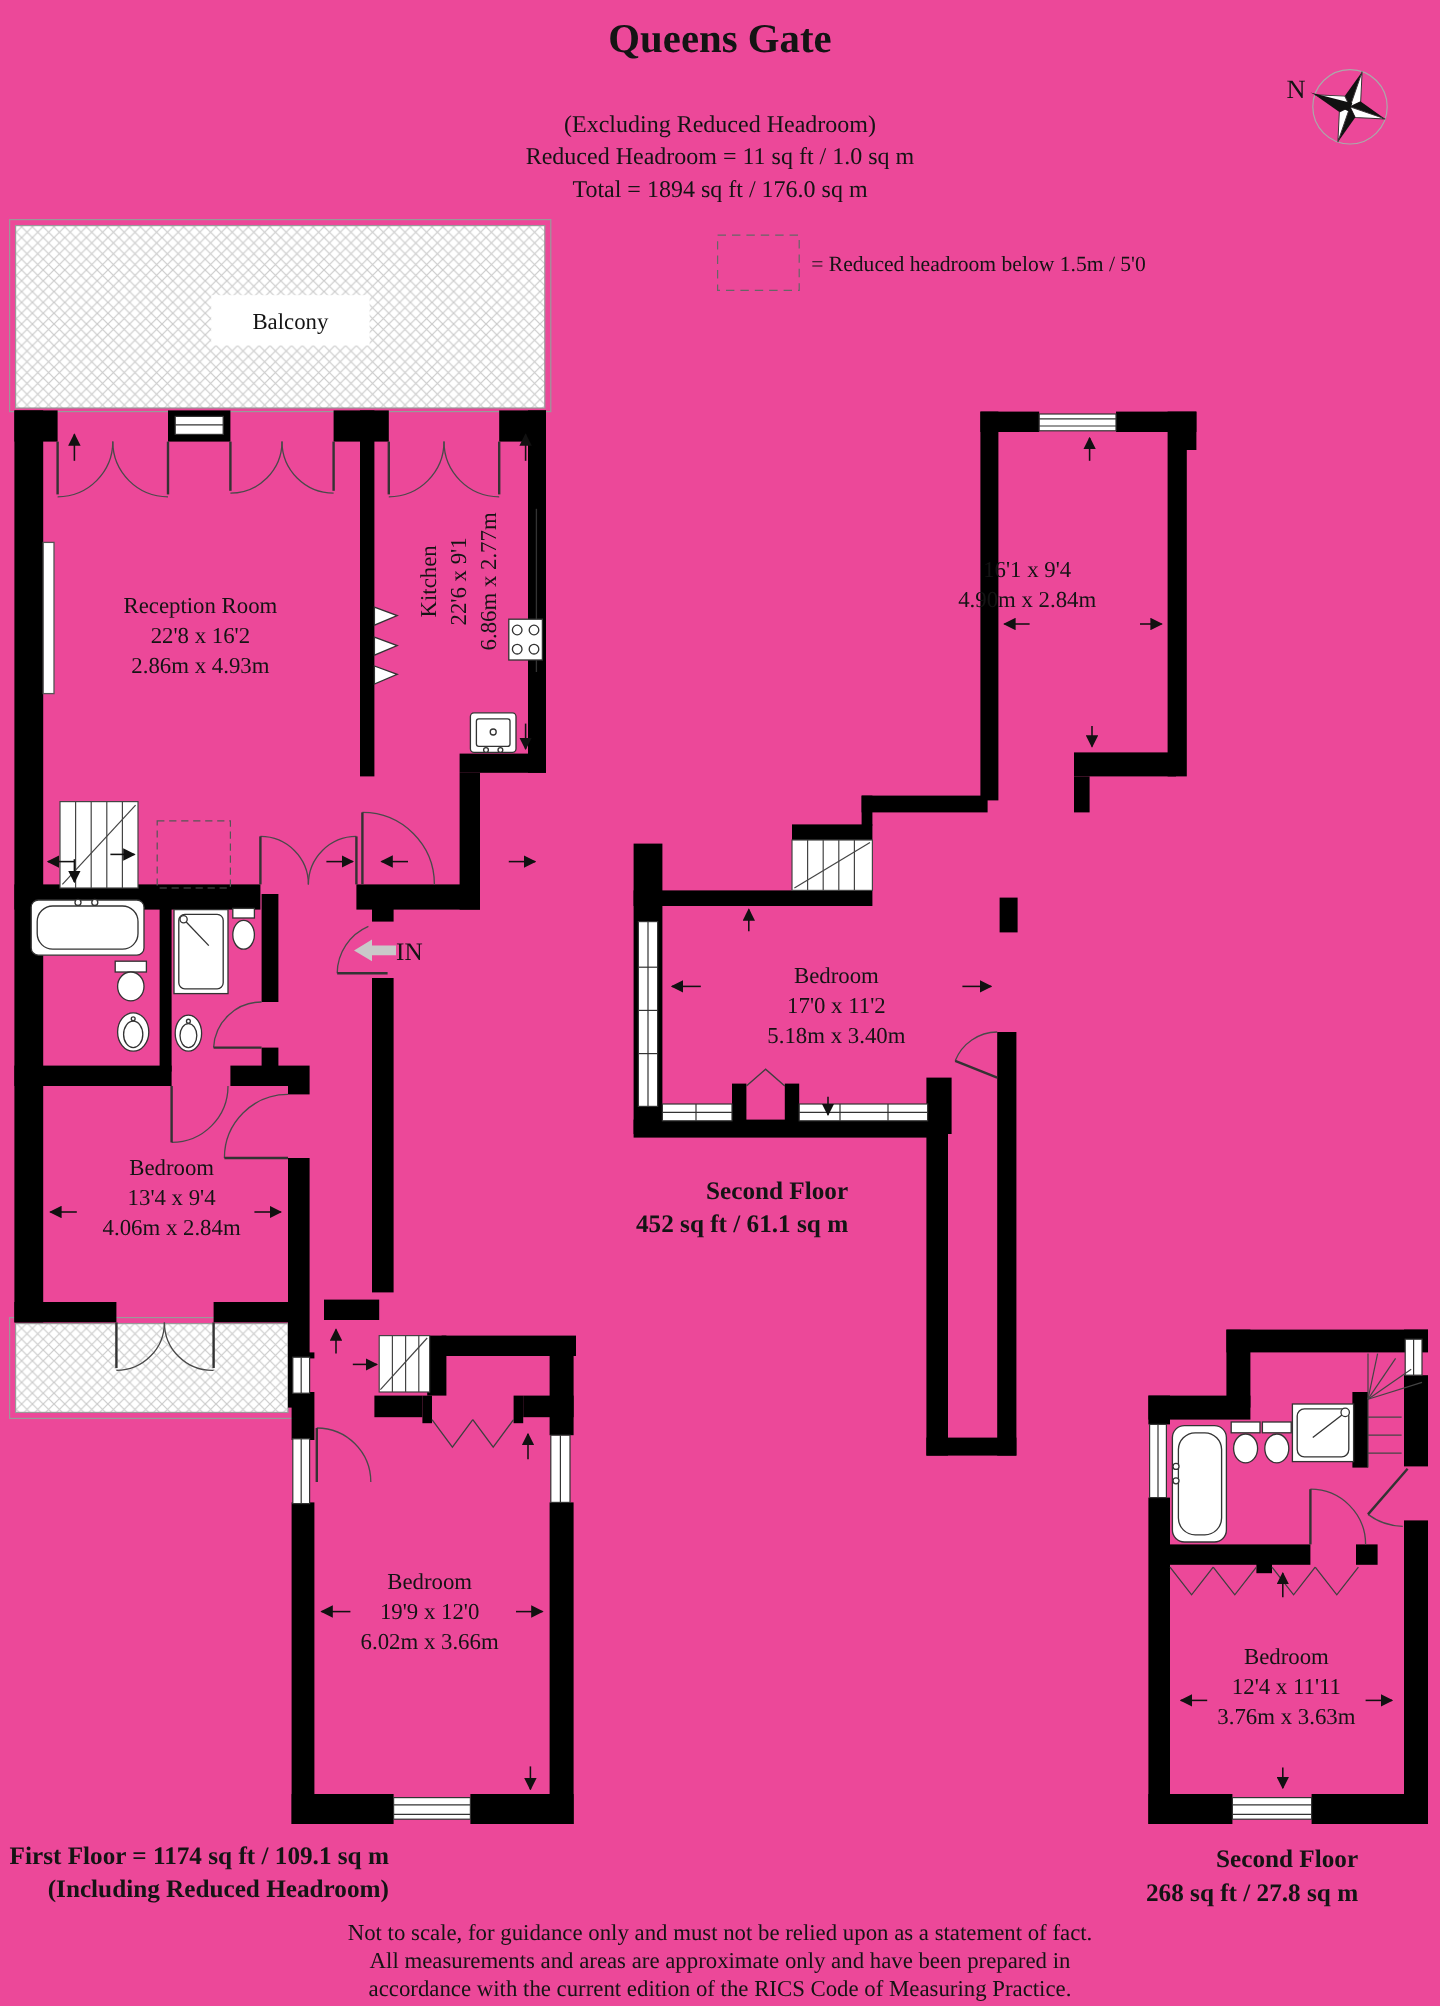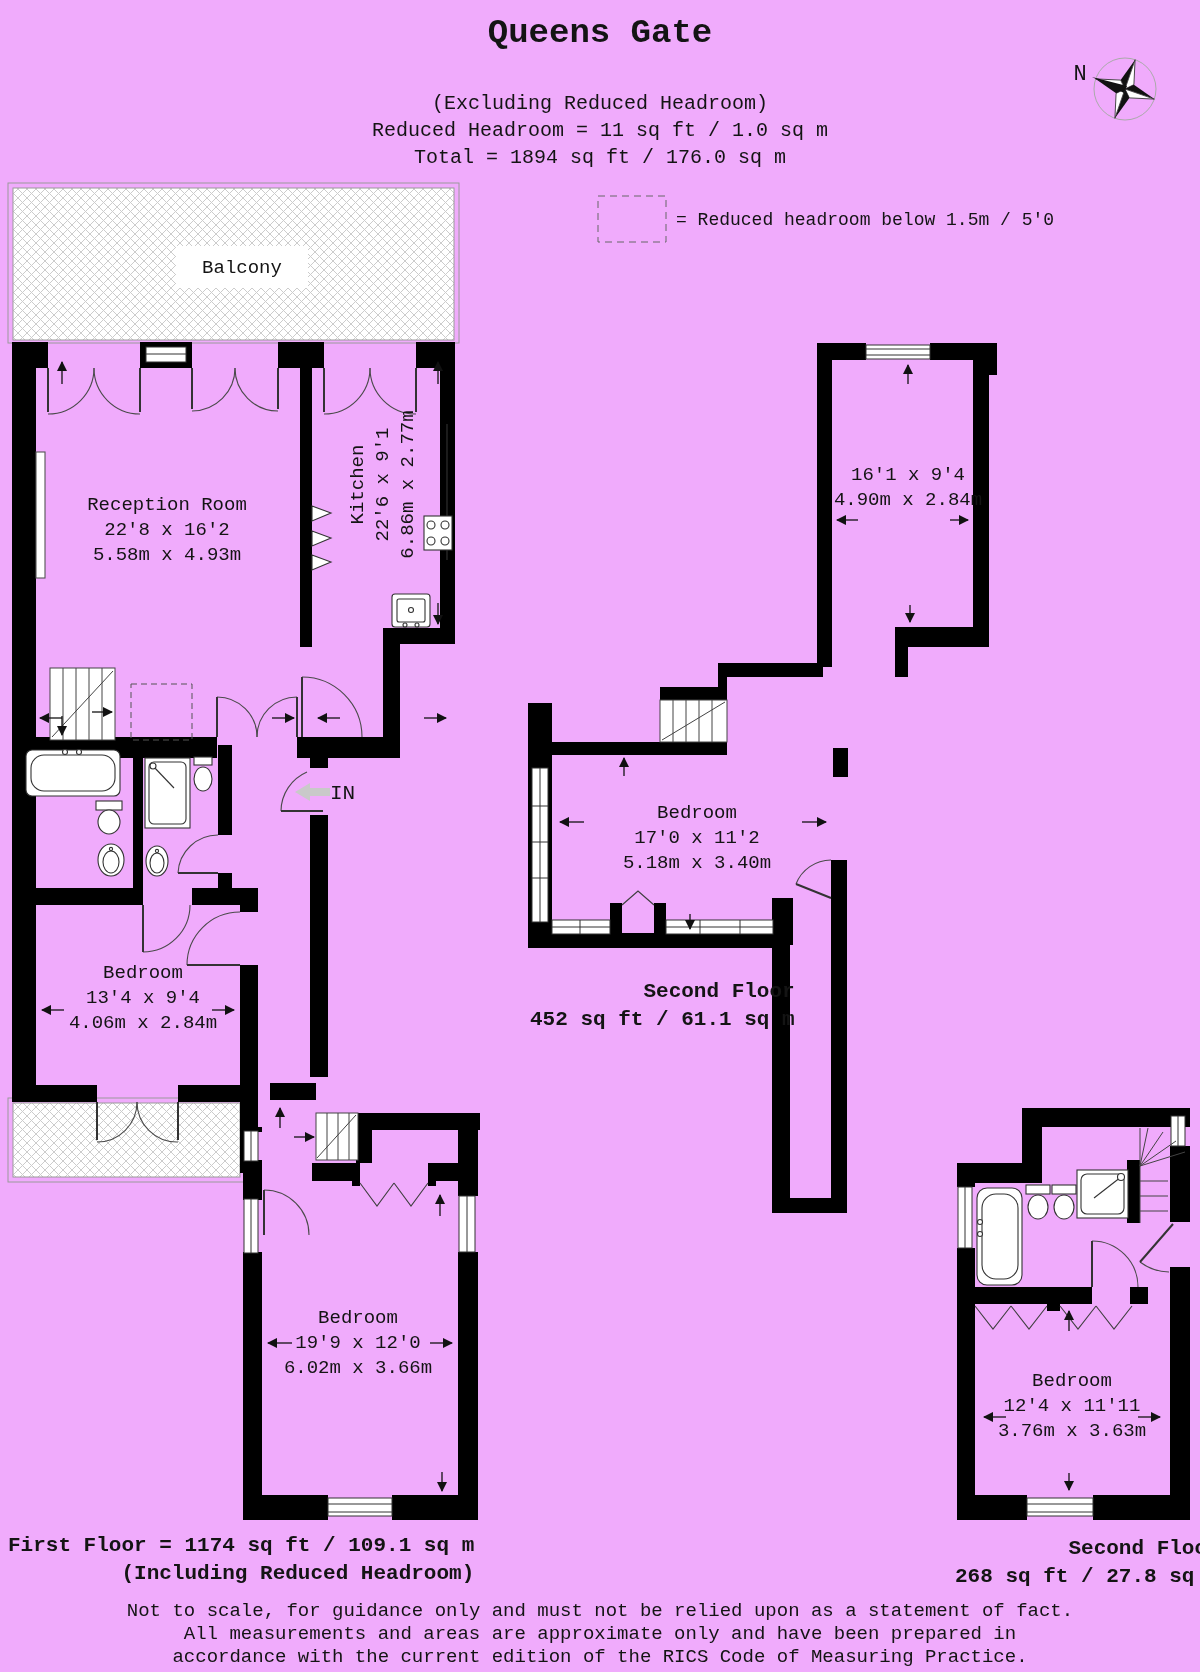--- a/index.html
+++ b/index.html
@@ -1,18 +1,18 @@
 <!DOCTYPE html>
 <html><head>
 <meta charset="utf-8">
 <style>
   html,body { margin:0; padding:0; background:#ffffff; }
   .canvas {
-    position:relative; width:1200px; height:1672px; background:#f0abfc;
-    font-family:Liberation Mono, monospace; color:#141414; overflow:hidden;
+    position:relative; width:1200px; height:1672px; background:#ec4899;
+    font-family:Liberation Serif, serif; color:#141414; overflow:hidden;
   }
   .canvas svg { position:absolute; left:0; top:0; }
   .lbl { position:absolute; transform:translateX(-50%); text-align:center;
          font-size:19px; line-height:25px; white-space:nowrap; color:#141414; }
   .lbl-left { position:absolute; text-align:right; font-size:19px; line-height:25px;
               white-space:nowrap; color:#141414; }
   .title { font-size:34px; font-weight:bold; line-height:38px; }
   .hdr { font-size:20px; line-height:26px; }
   .boldlbl { font-weight:bold; font-size:21px; line-height:28px; }
   .legendtxt { font-size:18px; }
@@ -394,21 +394,21 @@
 <div class="lbl hdr" style="left:600px; top:145px;">Total = 1894 sq ft / 176.0 sq m</div>
 
 <div class="lbl n-lbl" style="left:1080px; top:62px;">N</div>
 <div class="lbl-left legendtxt" style="left:676px; top:208px;">= Reduced headroom below 1.5m / 5'0</div>
 
 <div class="lbl" style="left:242px; top:256px;">Balcony</div>
 
 <div class="lbl" style="left:167px; top:493px;">
   <div>Reception Room</div>
   <div>22'8 x 16'2</div>
-  <div>5.58m x 4.93m</div>
+  <div>2.86m x 4.93m</div>
 </div>
 
 <div class="kitchen-rot">
   <div>Kitchen</div>
   <div>22'6 x 9'1</div>
   <div>6.86m x 2.77m</div>
 </div>
 
 <div class="lbl-left in-lbl" style="left:330px; top:781px;">IN</div>
 
@@ -422,21 +422,21 @@
   <div>Bedroom</div>
   <div>19'9 x 12'0</div>
   <div>6.02m x 3.66m</div>
 </div>
 
 <div class="lbl-left boldlbl" style="left:8px; top:1532px;">
   <div>First Floor = 1174 sq ft / 109.1 sq m</div>
   <div>(Including Reduced Headroom)</div>
 </div>
 
-<div class="lbl" style="left:908px; top:463px;">
+<div class="lbl" style="left:856px; top:463px;">
   <div>16'1 x 9'4</div>
   <div>4.90m x 2.84m</div>
 </div>
 
 <div class="lbl" style="left:697px; top:801px;">
   <div>Bedroom</div>
   <div>17'0 x 11'2</div>
   <div>5.18m x 3.40m</div>
 </div>
 

